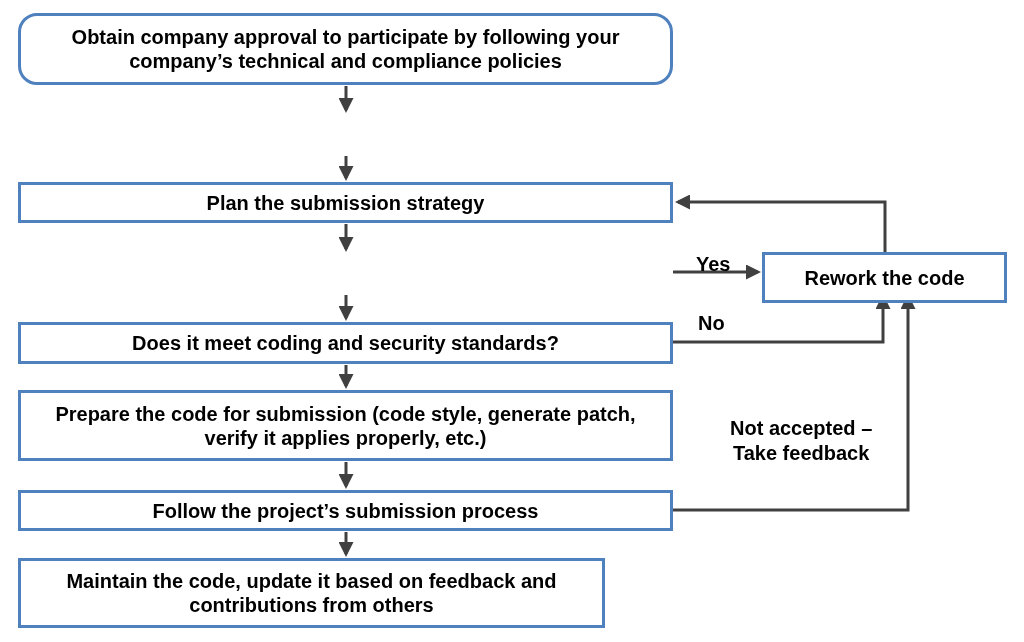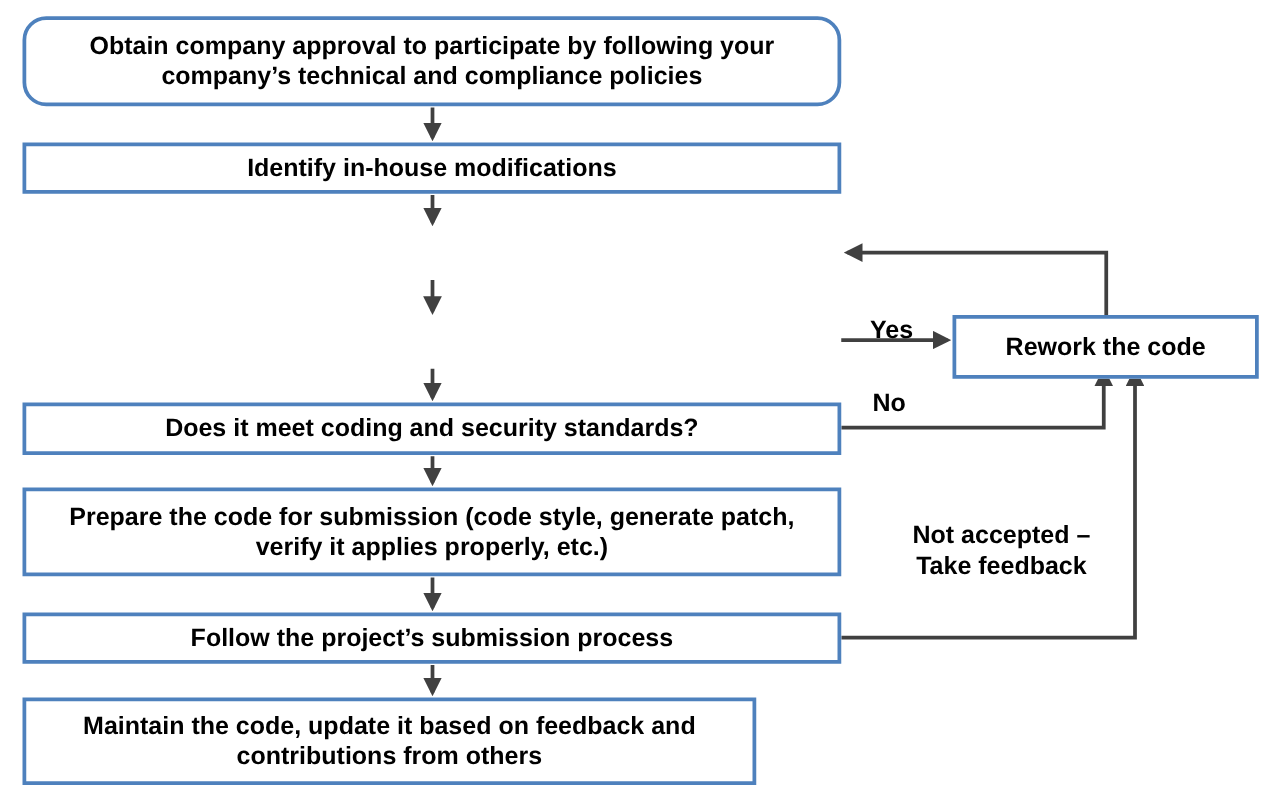--- a/index.html
+++ b/index.html
@@ -79,21 +79,21 @@
       <path d="M346,462 L346,486" marker-end="url(#ah)"></path>
       <path d="M346,532 L346,554" marker-end="url(#ah)"></path>
       <path d="M673,272 L758,272" marker-end="url(#ah)"></path>
       <path d="M885,252 L885,202 L678,202" marker-end="url(#ah)"></path>
       <path d="M673,342 L883,342 L883,297" marker-end="url(#ah)"></path>
       <path d="M673,510 L908,510 L908,297" marker-end="url(#ah)"></path>
     </g>
   </svg>
 
   <div class="box step-0">Obtain company approval to participate by following your company’s technical and compliance policies</div>
-  <div class="box step-1">Identify in-house modifications</div>
+  <div class="box step-2">Plan the submission strategy</div>
   <div class="box step-5">Prepare the code for submission (code style, generate patch, verify it applies properly, etc.)</div>
   <div class="box step-4">Does it meet coding and security standards?</div>
   <div class="box step-6">Follow the project’s submission process</div>
   <div class="box step-7">Maintain the code, update it based on feedback and contributions from others</div>
 
   <div class="box rework-box">Rework the code</div>
 
   <div class="edge-label label-yes">Yes</div>
   <div class="edge-label label-no">No</div>
   <div class="edge-label label-not-accepted">Not accepted –

